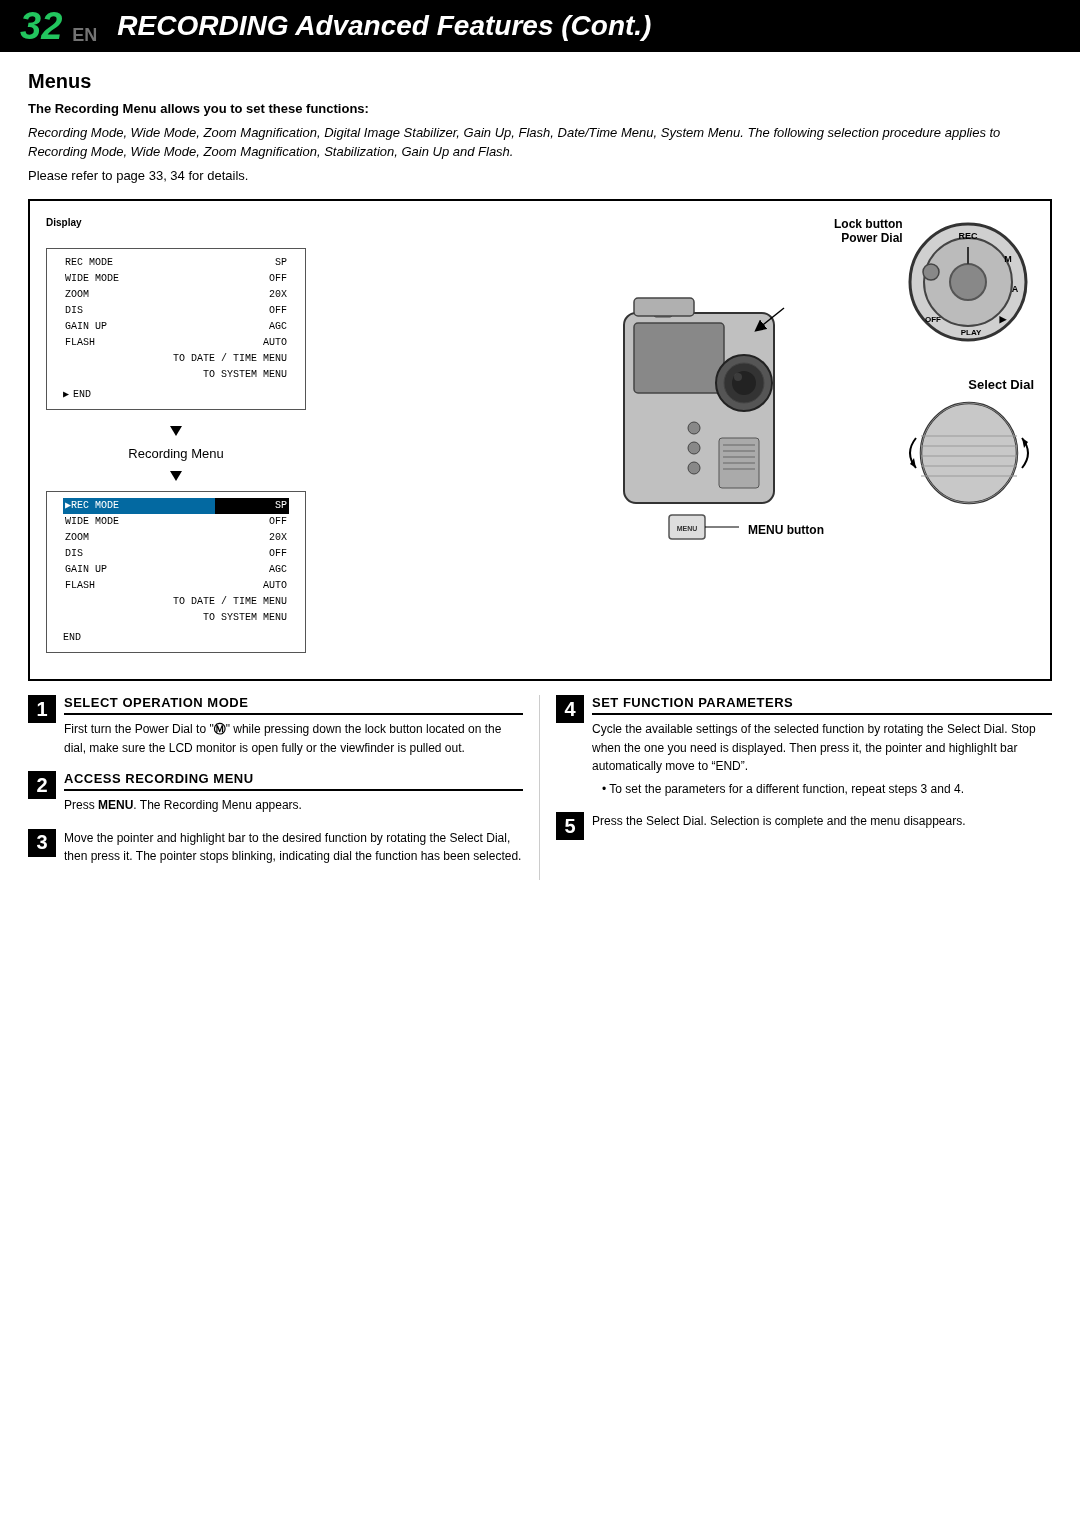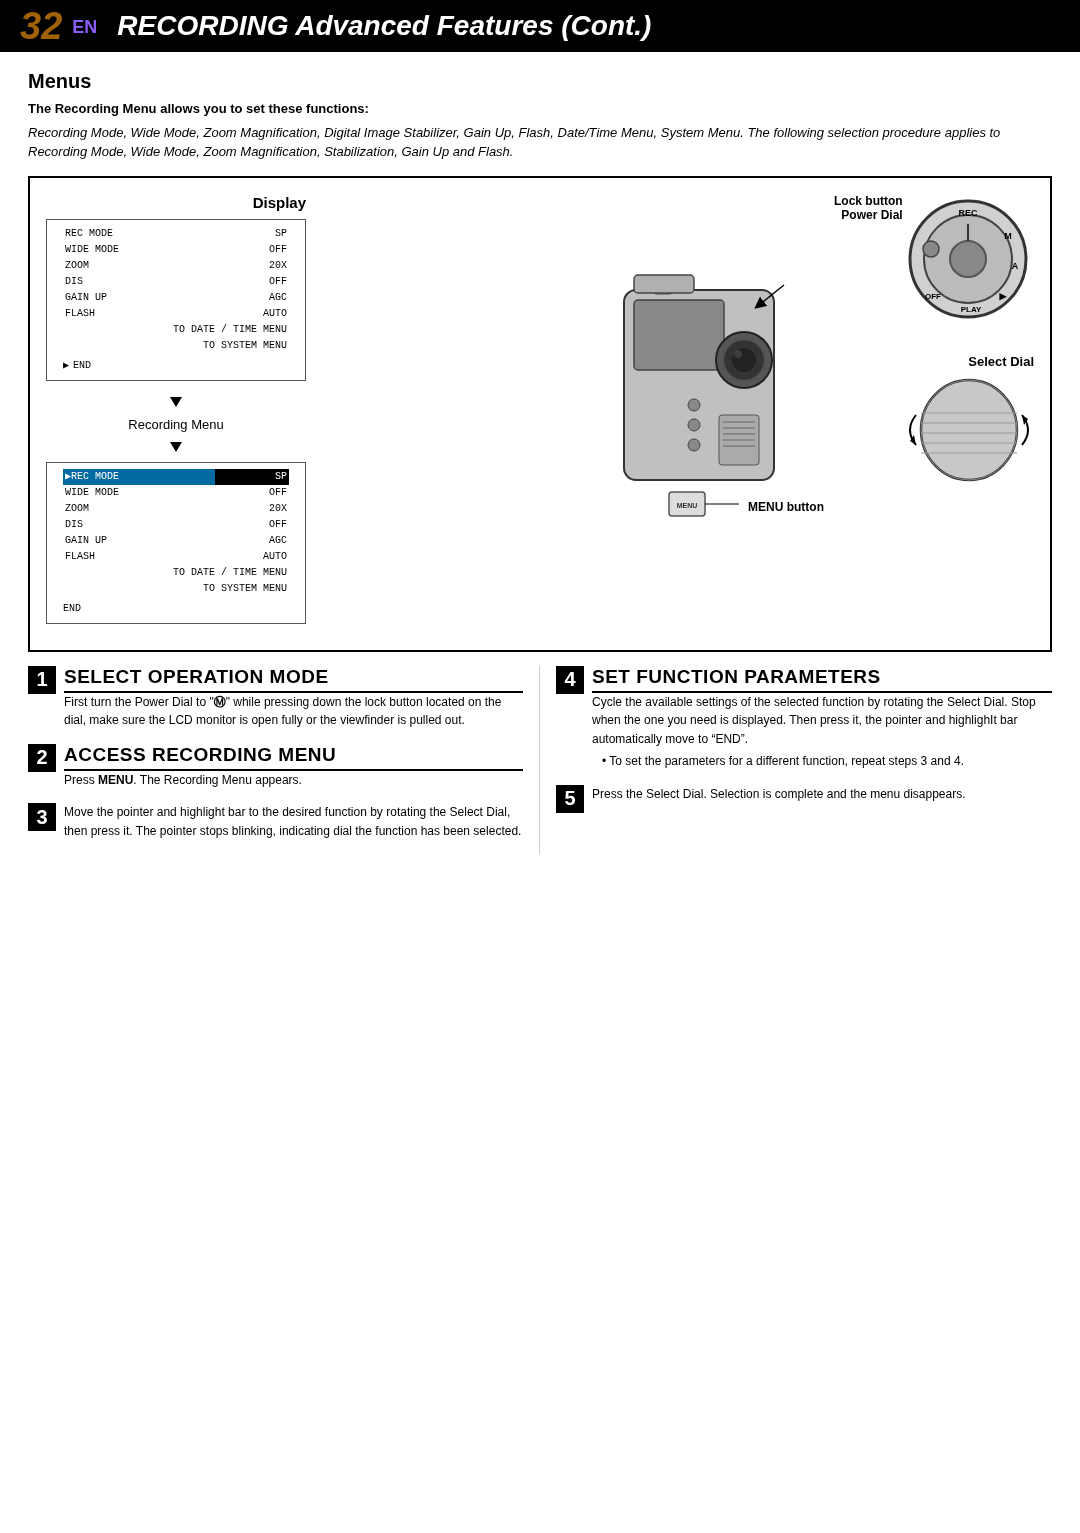--- a/index.html
+++ b/index.html
@@ -16,31 +16,31 @@
     .header {
       background: #000;
       display: flex;
       align-items: center;
       padding: 6px 20px;
       height: 52px;
     }
     .header-page-num {
       font-size: 38px;
       font-weight: bold;
-      color: #a16207;
+      color: #22c55e;
       font-style: italic;
       margin-right: 10px;
       line-height: 1;
     }
     .header-en {
       font-size: 18px;
-      color: #8b5cf6;
+      color: #737373;
       font-weight: bold;
       align-self: flex-end;
-      margin-bottom: 8px;
+      margin-bottom: 0;
     }
     .header-title {
       font-size: 28px;
       font-weight: bold;
       color: #fff;
       margin-left: 20px;
       font-style: italic;
     }
 
     
@@ -78,24 +78,24 @@
       min-height: 380px;
       position: relative;
     }
 
     
     .display-panel {
       width: 260px;
       flex-shrink: 0;
     }
     .display-label {
-      font-size: 15px;
-      font-weight: bold;
-      text-align: right;
-      margin-bottom: 8px;
+      font-size: 10px;
+      font-weight: bold;
+      text-align: left;
+      margin-bottom: 20px;
     }
     .menu-screen {
       border: 1.5px solid #555;
       padding: 6px 16px;
       font-size: 10px;
       line-height: 1.6;
       background: #fff;
       margin-bottom: 10px;
       font-family: 'Courier New', monospace;
     }
@@ -231,25 +231,26 @@
       align-items: center;
       justify-content: center;
       flex-shrink: 0;
       margin-right: 8px;
       margin-top: 0;
     }
     .step-content {
       flex: 1;
     }
     .step-heading {
-      font-size: 19px;
+      font-size: 13px;
       font-weight: bold;
       text-transform: uppercase;
       border-bottom: 2px solid #000;
       padding-bottom: 3px;
+      margin-bottom: 5px;
       letter-spacing: 0.5px;
     }
     .step-text {
       font-size: 12px;
       line-height: 1.55;
     }
     .step-text strong {
       font-weight: bold;
     }
     .step-bullet {
@@ -270,20 +271,21 @@
 
 <div class="content">
 
   <div class="section-title">Menus</div>
 
   <div class="recording-menu-intro">
     <p><strong>The Recording Menu allows you to set these functions:</strong></p>
     <p class="italic-line">
       <em>Recording Mode, Wide Mode, Zoom Magnification, Digital Image Stabilizer, Gain Up, Flash, Date/Time Menu, System Menu</em><span>. The following selection procedure applies to </span><em>Recording Mode, Wide Mode, Zoom Magnification, Stabilization, Gain Up and Flash</em><span>.</span>
     </p>
+    <p>Please refer to page 33, 34 for details.</p>
   </div>
 
   <div class="diagram-box">
 
     <div class="display-panel">
       <div class="display-label">Display</div>
 
       <div class="menu-screen">
         <table>
           <tbody>

